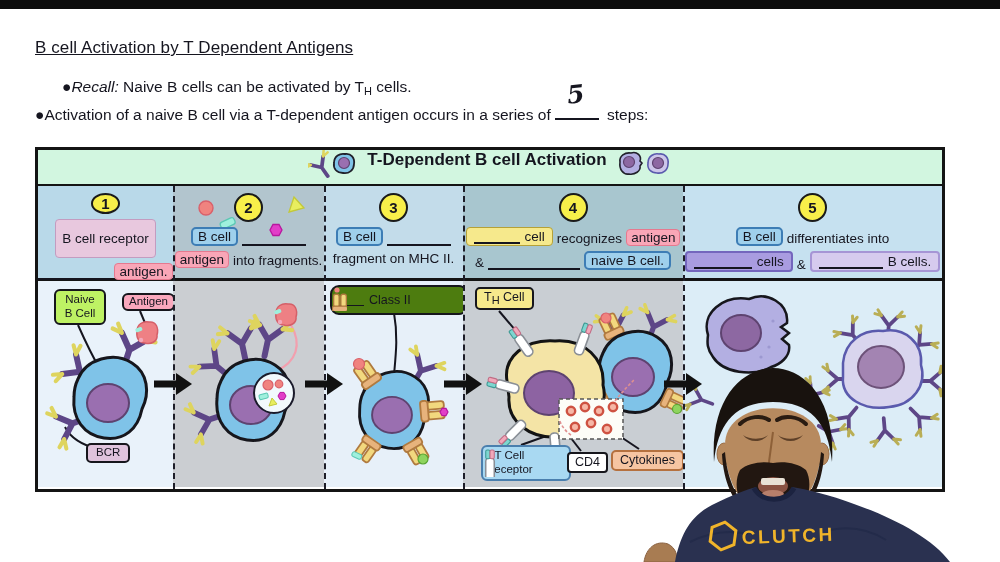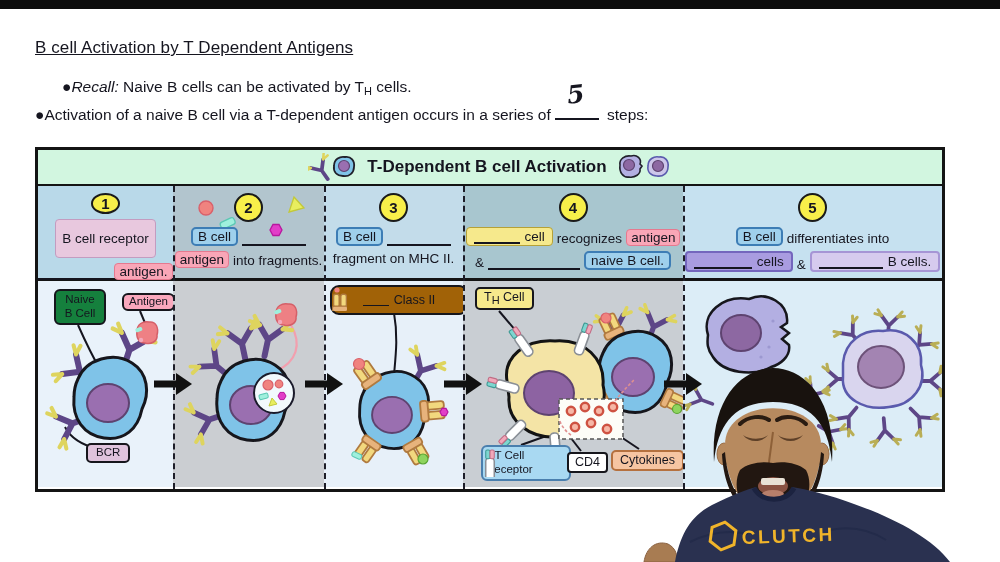--- a/index.html
+++ b/index.html
@@ -17,21 +17,21 @@
   .subsc{font-size:11px;vertical-align:-3px;}
   .blank-inline{display:inline-block;width:44px;height:14px;border-bottom:2px solid #15151f;
     position:relative;margin:0 4px;vertical-align:baseline;}
   .hand-val{position:absolute;left:12px;top:-24px;font-size:25px;font-weight:bold;
     font-family:"DejaVu Serif",serif;font-style:italic;transform:rotate(-6deg);}
 
   
   .bigtable{position:absolute;left:35px;top:147px;width:904px;height:339px;
     border:3px solid #141414;background:#fff;}
   .banner{position:absolute;left:0;top:0;width:100%;height:34px;background:#d2f6e0;
-    border-bottom:2px solid #141414;display:flex;align-items:center;justify-content:center;gap:9px;}
+    border-bottom:2px solid #141414;display:flex;align-items:flex-start;justify-content:center;gap:9px;}
   .banner-title{font-size:17px;font-weight:bold;}
   .col{position:absolute;top:36px;bottom:0;}
   .c1{left:0;width:135px;} .c2{left:135px;width:151px;} .c3{left:286px;width:139px;}
   .c4{left:425px;width:220px;} .c5{left:645px;width:259px;}
   .vdash{position:absolute;top:36px;height:303px;width:0;border-left:2px dashed #1d1d28;z-index:5;}
   .step{position:relative;height:95px;border-bottom:3px solid #141414;box-sizing:border-box;
     display:flex;flex-direction:column;align-items:center;padding-top:7px;gap:5px;}
   .c1 .step{background:#b9d9e9;} .c2 .step{background:#b2c5ce;} .c3 .step{background:#c3dcea;}
   .c4 .step{background:#a8c6cf;} .c5 .step{background:#c6e1f0;}
   .panel{position:relative;height:206px;overflow:hidden;}
@@ -49,25 +49,25 @@
   .boxy{display:inline-flex;align-items:flex-end;gap:5px;padding:1px 7px;border-radius:4px;}
   .box-yellow{background:#f6e98c;border:1.5px solid #b5a138;}
   .box-purple{background:#a99ce0;border:2px solid #7466bd;}
   .box-lpurple{background:#d6cbee;border:2px solid #a695d5;}
   .blank{display:inline-block;height:13px;border-bottom:2px solid #15151f;}
   .shape-scatter{position:absolute;left:0;top:0;z-index:1;pointer-events:none;}
 
   
   .dlabel{position:absolute;border:2px solid #16161c;border-radius:6px;text-align:center;
     font-size:11.5px;line-height:1.2;z-index:3;}
-  .lbl-naive{left:16px;top:8px;width:48px;background:#15803d;padding:2px 0;}
+  .lbl-naive{left:16px;top:8px;width:48px;background:#bef264;padding:2px 0;}
   .lbl-antigen{left:84px;top:12px;background:#f9a8bd;padding:0 5px;}
   .lbl-bcr{left:48px;top:162px;background:#dfc3dc;border-radius:5px;padding:1px 8px;}
-  .lbl-class2{left:6px;top:4px;width:122px;height:26px;background:#a16207;border-radius:9px;
-    display:flex;align-items:center;gap:5px;padding:0 6px;box-sizing:content-box;font-size:12.5px;justify-content:center;}
+  .lbl-class2{left:6px;top:4px;width:122px;height:26px;background:#4d7c0f;border-radius:9px;
+    display:flex;align-items:center;gap:5px;padding:0 6px;box-sizing:content-box;font-size:12.5px;}
   .lbl-th{left:12px;top:6px;background:#f6e98c;border-radius:5px;padding:1px 7px;font-size:12.5px;}
   .lbl-tcr{left:18px;top:164px;width:80px;background:#a9d9f2;border-color:#4a7fae;
     display:flex;align-items:center;gap:4px;padding:2px 3px;font-size:11.5px;}
   .lbl-cd4{left:104px;top:171px;background:#ffffff;border-radius:4px;padding:1px 6px;font-size:12.5px;text-align:right;}
   .lbl-cyto{left:148px;top:169px;background:#f6c5a2;border-color:#b5713f;border-radius:5px;
     padding:1px 7px;font-size:12.5px;}
   .mini-blank{display:inline-block;width:26px;border-bottom:1.5px solid #15151f;height:11px;}
 
   .arrow{position:absolute;z-index:6;width:38px;height:22px;}
   .a1{left:116px;top:223px;} .a2{left:267px;top:223px;} .a3{left:406px;top:223px;} .a4{left:626px;top:223px;}

